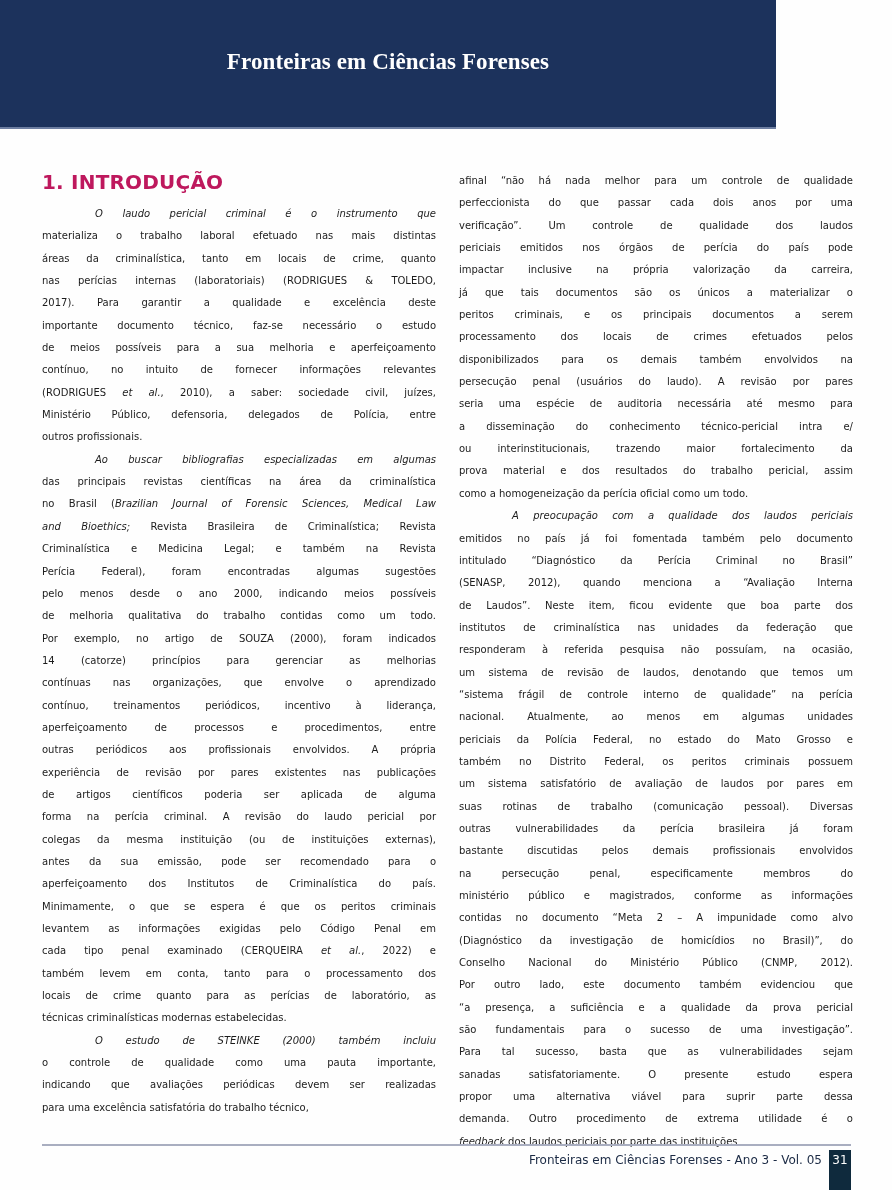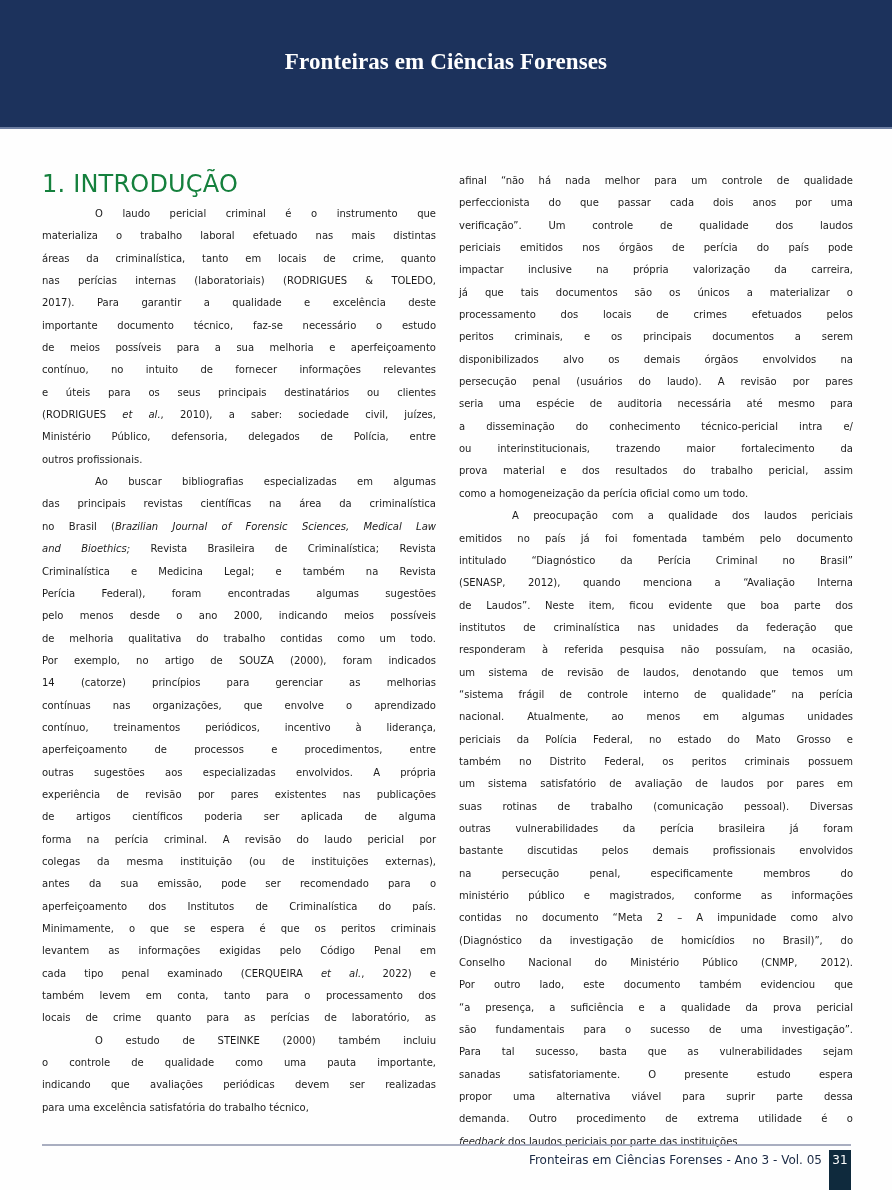--- a/index.html
+++ b/index.html
@@ -1,43 +1,43 @@
 <!DOCTYPE html>
 <html><head>
 <meta charset="utf-8">
 <style>
   html, body { margin:0; padding:0; background:#fefefe; }
   body { width:892px; height:1190px; position:relative; overflow:hidden; }
   .header {
-    position:absolute; left:0; top:0; width:892px; height:127px;
+    position:absolute; left:0; top:0; width:776px; height:127px;
     background:#1c325c; border-bottom:2px solid #6d7ea1;
   }
   .header-title {
     position:absolute; left:0; right:0; top:49px; text-align:center;
     color:#ffffff; font-family:"Liberation Serif","DejaVu Serif",serif;
     font-size:23px; font-weight:bold; letter-spacing:0.1px;
   }
   .col {
     position:absolute; width:394px;
     font-family:"DejaVu Sans","Liberation Sans",sans-serif;
     font-size:10px; color:#1b1b1b; line-height:22.35px;
   }
   .col-left { left:42px; top:203px; }
   .col-right { left:459px; top:170px; }
   .section-title {
     position:absolute; left:42px; top:170px;
     font-family:"DejaVu Sans","Liberation Sans",sans-serif;
-    font-size:24px; font-weight:normal; color:#15803d; letter-spacing:0.2px;
+    font-size:20px; font-weight:bold; color:#be185d; letter-spacing:0.2px;
   }
   .line {
     display:block; white-space:nowrap; text-align:justify; text-align-last:justify;
     height:22.35px; overflow:visible;
   }
   .line.last { text-align-last:left; }
-  .line.indent { padding-left:53px; }
+  .line.indent { padding-left:53px;font-style:italic; }
   .footer-rule {
     position:absolute; left:42px; top:1144px; width:809px; height:2px; background:#a9aec0;
   }
   .footer-text {
     position:absolute; right:70px; top:1153px;
     font-family:"DejaVu Sans","Liberation Sans",sans-serif;
     font-size:12px; color:#1b2a44;
   }
   .page-num {
     position:absolute; left:829px; top:1150px; width:22px; height:40px;
@@ -58,64 +58,64 @@
 
 <div class="col col-left" id="left-col">
     <span class="line indent">O laudo pericial criminal é o instrumento que</span>
     <span class="line">materializa o trabalho laboral efetuado nas mais distintas</span>
     <span class="line">áreas da criminalística, tanto em locais de crime, quanto</span>
     <span class="line">nas perícias internas (laboratoriais) (RODRIGUES &amp; TOLEDO,</span>
     <span class="line">2017). Para garantir a qualidade e excelência deste</span>
     <span class="line">importante documento técnico, faz-se necessário o estudo</span>
     <span class="line">de meios possíveis para a sua melhoria e aperfeiçoamento</span>
     <span class="line">contínuo, no intuito de fornecer informações relevantes</span>
-    <span class="line">e úteis para os seus principais destinatários ou clientes</span>
     <span class="line">(RODRIGUES <i>et al.</i>, 2010), a saber: sociedade civil, juízes,</span>
     <span class="line">Ministério Público, defensoria, delegados de Polícia, entre</span>
     <span class="line last">outros profissionais.</span>
     <span class="line indent">Ao buscar bibliografias especializadas em algumas</span>
     <span class="line">das principais revistas científicas na área da criminalística</span>
     <span class="line">no Brasil (<i>Brazilian Journal of Forensic Sciences, Medical Law</i></span>
     <span class="line"><i>and Bioethics;</i> Revista Brasileira de Criminalística; Revista</span>
     <span class="line">Criminalística e Medicina Legal; e também na Revista</span>
     <span class="line">Perícia Federal), foram encontradas algumas sugestões</span>
     <span class="line">pelo menos desde o ano 2000, indicando meios possíveis</span>
     <span class="line">de melhoria qualitativa do trabalho contidas como um todo.</span>
     <span class="line">Por exemplo, no artigo de SOUZA (2000), foram indicados</span>
     <span class="line">14 (catorze) princípios para gerenciar as melhorias</span>
     <span class="line">contínuas nas organizações, que envolve o aprendizado</span>
     <span class="line">contínuo, treinamentos periódicos, incentivo à liderança,</span>
     <span class="line">aperfeiçoamento de processos e procedimentos, entre</span>
-    <span class="line">outras sugestões aos especializadas envolvidos. A própria</span>
+    <span class="line">outras periódicos aos profissionais envolvidos. A própria</span>
     <span class="line">experiência de revisão por pares existentes nas publicações</span>
     <span class="line">de artigos científicos poderia ser aplicada de alguma</span>
     <span class="line">forma na perícia criminal. A revisão do laudo pericial por</span>
     <span class="line">colegas da mesma instituição (ou de instituições externas),</span>
     <span class="line">antes da sua emissão, pode ser recomendado para o</span>
     <span class="line">aperfeiçoamento dos Institutos de Criminalística do país.</span>
     <span class="line">Minimamente, o que se espera é que os peritos criminais</span>
     <span class="line">levantem as informações exigidas pelo Código Penal em</span>
     <span class="line">cada tipo penal examinado (CERQUEIRA <i>et al.</i>, 2022) e</span>
     <span class="line">também levem em conta, tanto para o processamento dos</span>
     <span class="line">locais de crime quanto para as perícias de laboratório, as</span>
+    <span class="line last">técnicas criminalísticas modernas estabelecidas.</span>
     <span class="line indent">O estudo de STEINKE (2000) também incluiu</span>
     <span class="line">o controle de qualidade como uma pauta importante,</span>
     <span class="line">indicando que avaliações periódicas devem ser realizadas</span>
     <span class="line last">para uma excelência satisfatória do trabalho técnico,</span>
   </div>
 <div class="col col-right" id="right-col">
     <span class="line">afinal “não há nada melhor para um controle de qualidade</span>
     <span class="line">perfeccionista do que passar cada dois anos por uma</span>
     <span class="line">verificação”. Um controle de qualidade dos laudos</span>
     <span class="line">periciais emitidos nos órgãos de perícia do país pode</span>
     <span class="line">impactar inclusive na própria valorização da carreira,</span>
     <span class="line">já que tais documentos são os únicos a materializar o</span>
+    <span class="line">peritos criminais, e os principais documentos a serem</span>
     <span class="line">processamento dos locais de crimes efetuados pelos</span>
-    <span class="line">peritos criminais, e os principais documentos a serem</span>
-    <span class="line">disponibilizados alvo os demais órgãos envolvidos na</span>
+    <span class="line">disponibilizados para os demais também envolvidos na</span>
     <span class="line">persecução penal (usuários do laudo). A revisão por pares</span>
     <span class="line">seria uma espécie de auditoria necessária até mesmo para</span>
     <span class="line">a disseminação do conhecimento técnico-pericial intra e/</span>
     <span class="line">ou interinstitucionais, trazendo maior fortalecimento da</span>
     <span class="line">prova material e dos resultados do trabalho pericial, assim</span>
     <span class="line last">como a homogeneização da perícia oficial como um todo.</span>
     <span class="line indent">A preocupação com a qualidade dos laudos periciais</span>
     <span class="line">emitidos no país já foi fomentada também pelo documento</span>
     <span class="line">intitulado “Diagnóstico da Perícia Criminal no Brasil”</span>
     <span class="line">(SENASP, 2012), quando menciona a “Avaliação Interna</span>

